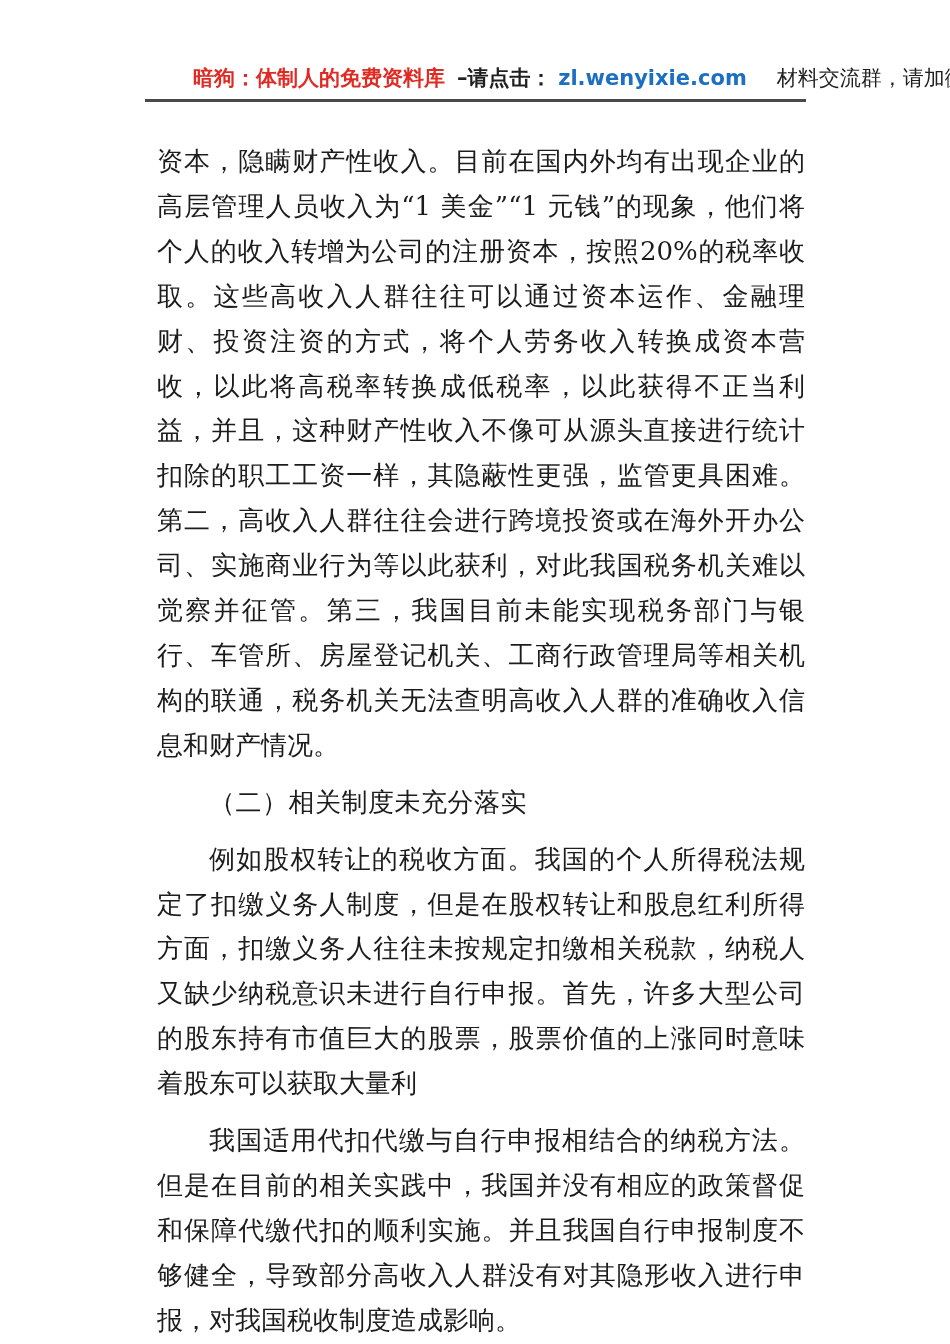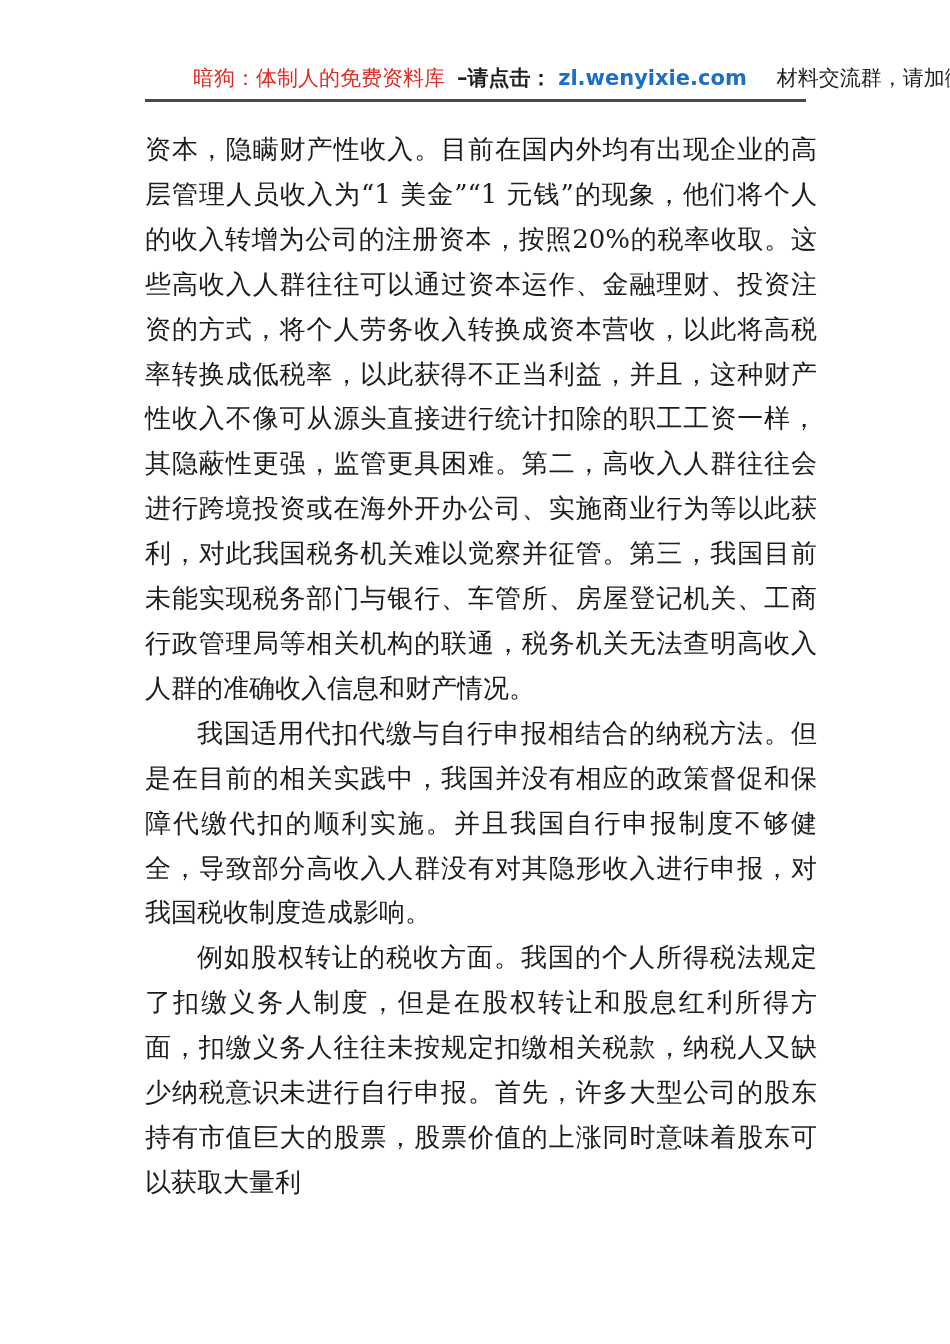--- a/index.html
+++ b/index.html
@@ -28,21 +28,21 @@
     border-bottom:3px solid var(--rule-color);
     padding-bottom:7px;
     white-space:nowrap;
     font-family:"DejaVu Sans","Liberation Sans",sans-serif;
     font-size:21px;
     line-height:28px;
     color:var(--header-text);
   }
   .promo-brand{
     color:var(--brand-red);
-    font-weight:400;
+    font-weight:700;
     padding-left:48px;
   }
   .promo-prompt{
     color:var(--header-text);
     font-weight:700;
     margin-left:12px;
   }
   .promo-link{
     color:var(--link-blue);
     text-decoration:none;
@@ -56,36 +56,37 @@
   .doc-content{
     position:absolute;
     left:145px;top:127px;
     width:672px;
     font-size:26px;
     line-height:44.9px;
     text-align:justify;
     color:var(--body-text);
     letter-spacing:0;
   }
-  .doc-content p{margin:0;}
+  .doc-content p{margin:12px;}
   .para-indent{text-indent:2em;}
   .section-heading{
     text-indent:2em;
     letter-spacing:0.5px;
   }
 </style>
 </head>
 <body>
 
 <div class="page">
 
   <div class="promo-header">
     <span class="promo-brand">暗狗：体制人的免费资料库</span><span class="promo-prompt">–请点击：</span>
     <a class="promo-link">zl.wenyixie.com</a><span class="promo-group">材料交流群，请加微信 tizhisiri</span>
   </div>
 
   <div class="doc-content">
     <p class="para-plain">资本，隐瞒财产性收入。目前在国内外均有出现企业的高层管理人员收入为“1 美金”“1 元钱”的现象，他们将个人的收入转增为公司的注册资本，按照20%的税率收取。这些高收入人群往往可以通过资本运作、金融理财、投资注资的方式，将个人劳务收入转换成资本营收，以此将高税率转换成低税率，以此获得不正当利益，并且，这种财产性收入不像可从源头直接进行统计扣除的职工工资一样，其隐蔽性更强，监管更具困难。第二，高收入人群往往会进行跨境投资或在海外开办公司、实施商业行为等以此获利，对此我国税务机关难以觉察并征管。第三，我国目前未能实现税务部门与银行、车管所、房屋登记机关、工商行政管理局等相关机构的联通，税务机关无法查明高收入人群的准确收入信息和财产情况。</p>
+    <p class="section-heading">（二）相关制度未充分落实</p>
+    <p class="para-indent">例如股权转让的税收方面。我国的个人所得税法规定了扣缴义务人制度，但是在股权转让和股息红利所得方面，扣缴义务人往往未按规定扣缴相关税款，纳税人又缺少纳税意识未进行自行申报。首先，许多大型公司的股东持有市值巨大的股票，股票价值的上涨同时意味着股东可以获取大量利</p>
     <p class="para-indent">我国适用代扣代缴与自行申报相结合的纳税方法。但是在目前的相关实践中，我国并没有相应的政策督促和保障代缴代扣的顺利实施。并且我国自行申报制度不够健全，导致部分高收入人群没有对其隐形收入进行申报，对我国税收制度造成影响。</p>
-    <p class="para-indent">例如股权转让的税收方面。我国的个人所得税法规定了扣缴义务人制度，但是在股权转让和股息红利所得方面，扣缴义务人往往未按规定扣缴相关税款，纳税人又缺少纳税意识未进行自行申报。首先，许多大型公司的股东持有市值巨大的股票，股票价值的上涨同时意味着股东可以获取大量利</p>
   </div>
 
 </div>
 
 </body></html>

